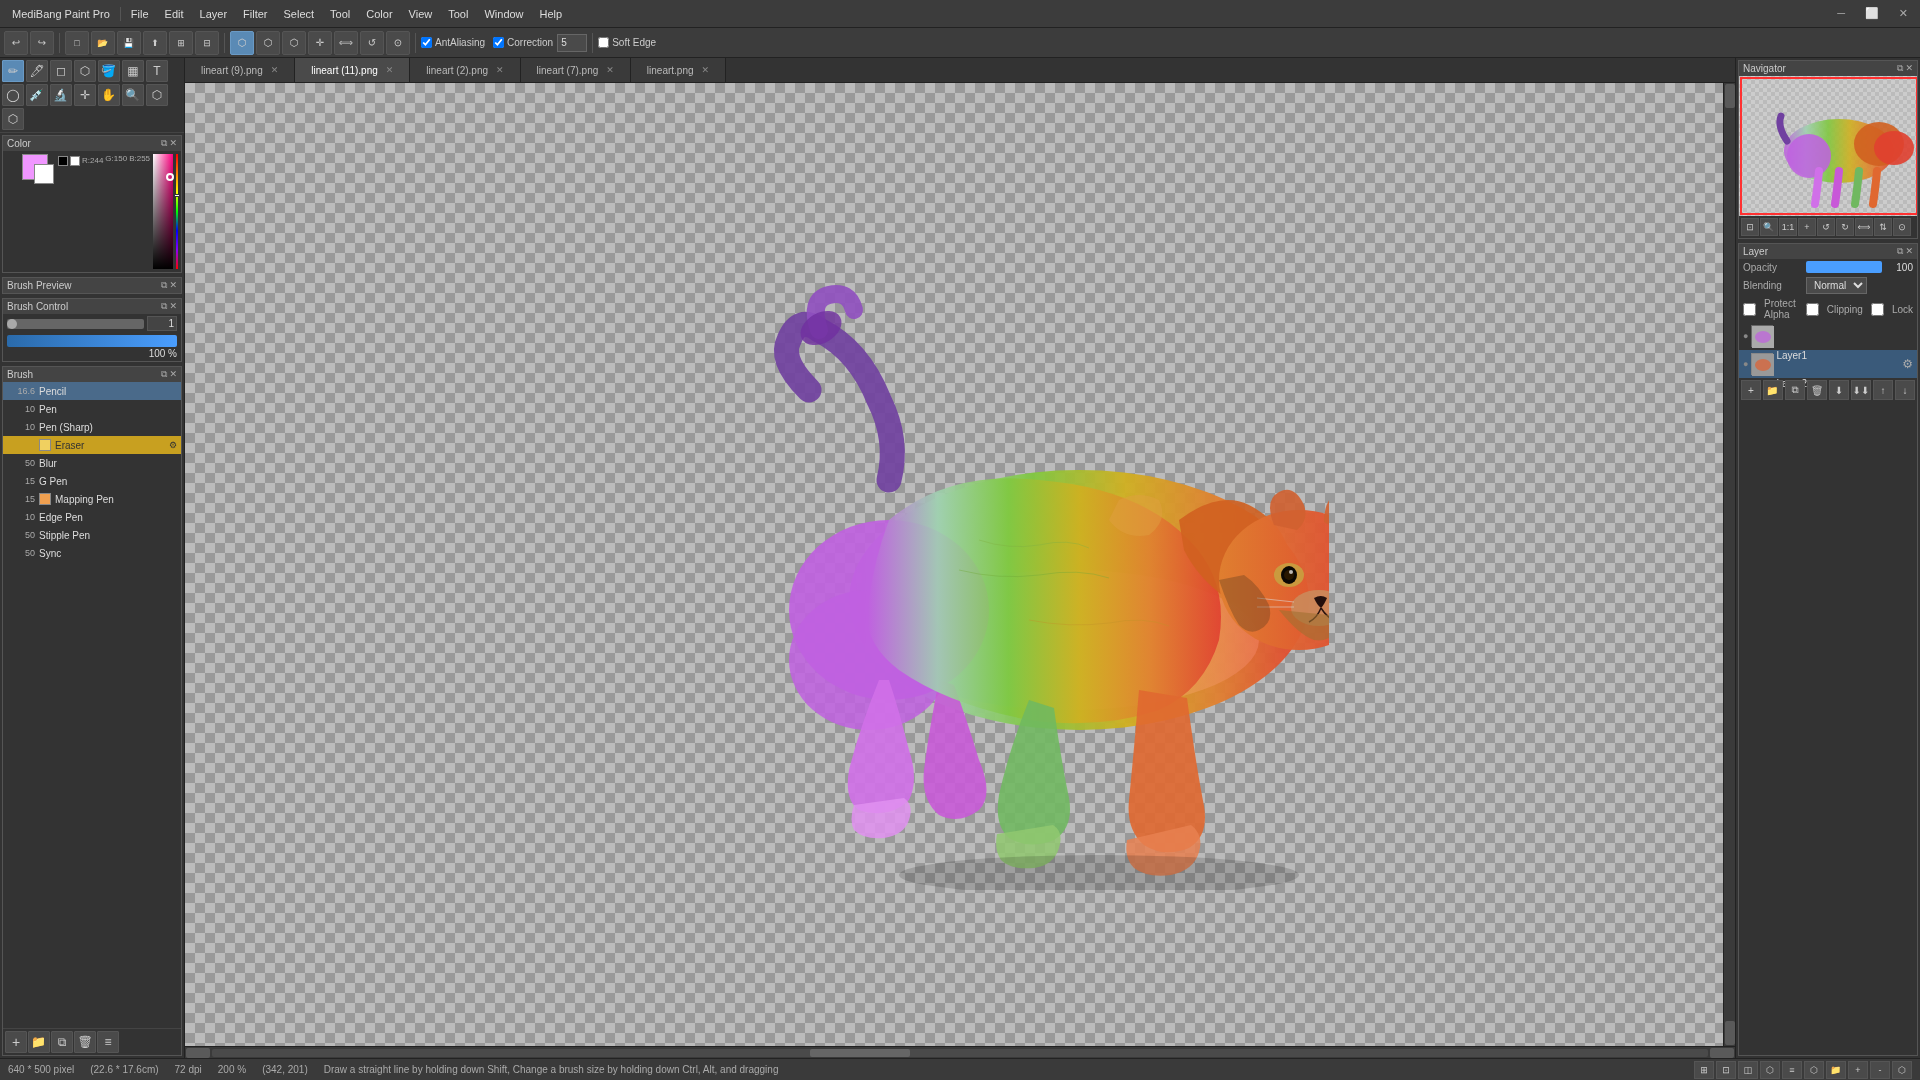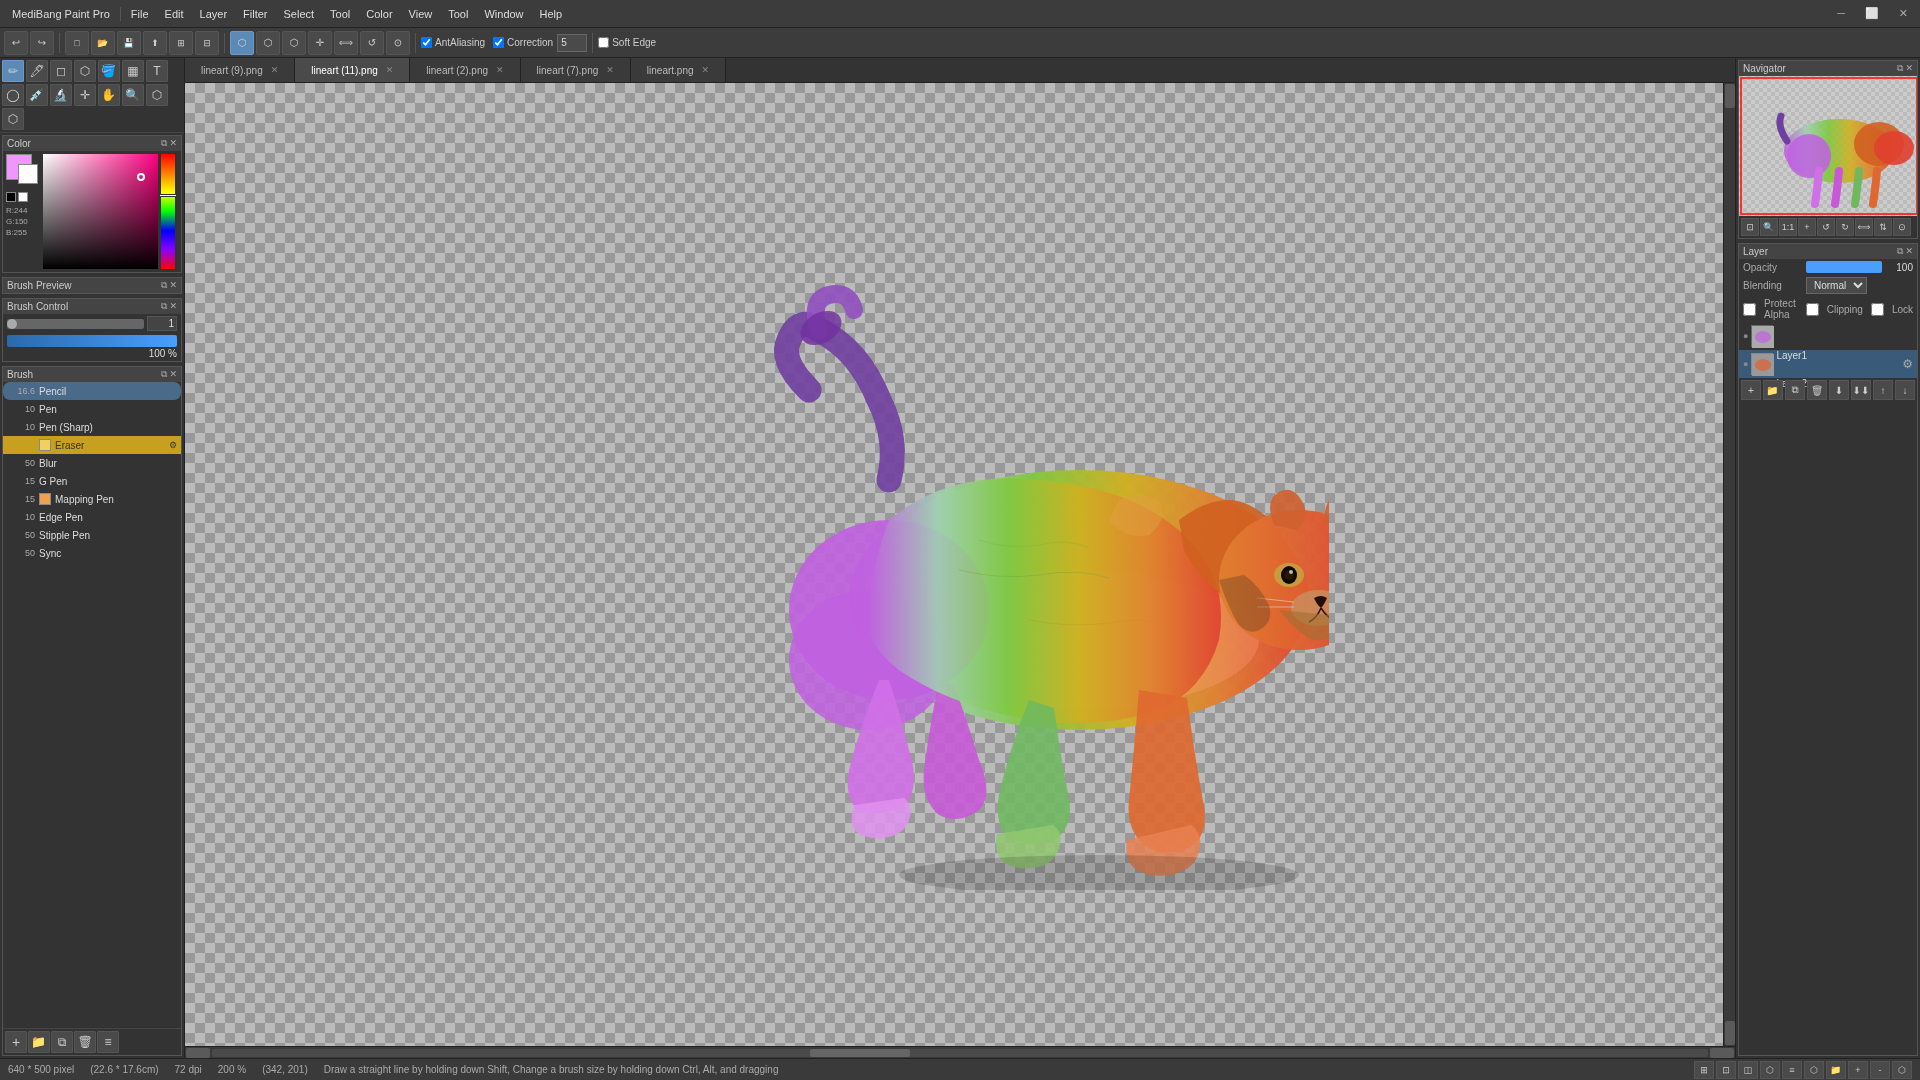--- a/index.html
+++ b/index.html
@@ -38,21 +38,21 @@
     .brush-control-section { border: 1px solid #555; margin: 2px; }
     .brush-slider-row { display: flex; align-items: center; gap: 3px; padding: 2px 4px; }
     .brush-slider { flex: 1; height: 12px; appearance: none; background: #666; border-radius: 2px; }
     .brush-slider::-webkit-slider-thumb { appearance: none; width: 10px; height: 10px; background: #aaa; border-radius: 50%; }
     .brush-value { width: 30px; text-align: right; font-size: 10px; color: #ddd; border: 1px solid #555; background: #444; padding: 1px 2px; }
 
     
     .brush-section { border: 1px solid #555; margin: 2px; flex: 1; overflow: hidden; display: flex; flex-direction: column; }
     .brush-list { overflow-y: auto; flex: 1; }
     .brush-item { display: flex; align-items: center; padding: 1px 4px; cursor: pointer; gap: 4px; height: 18px; }
-    .brush-item.active { background: #4a6a8a; border-radius: 7px; }
+    .brush-item.active { background: #4a6a8a; }
     .brush-item.selected { background: #5a7a9a; }
     .brush-num { width: 28px; font-size: 9px; color: #aaa; text-align: right; }
     .brush-name { font-size: 10px; color: #ddd; }
     .brush-gear { color: #aaa; font-size: 9px; margin-left: auto; }
 
     
     .bottom-tools { display: flex; gap: 1px; padding: 2px; border-top: 1px solid #444; }
 
     
     .center-area { flex: 1; display: flex; flex-direction: column; overflow: hidden; }
@@ -180,21 +180,21 @@
     <div class="color-section">
       <div class="section-header">
         <span>Color</span>
         <div class="section-header-icons">
           <span class="small-icon">⧉</span>
           <span class="small-icon">✕</span>
         </div>
       </div>
       <div style="display:flex;gap:3px;padding:3px;align-items:flex-start;">
 
-        <div style="display:flex;flex-direction:column;gap:2px;">
+        <div style="display:flex;flex-direction:row;gap:2px;margin-left:16px;">
           <div style="position:relative;width:34px;height:34px;">
             <div style="width:26px;height:26px;background:#f096ff;border:1px solid #888;position:absolute;top:0;left:0;cursor:pointer;"></div>
             <div style="width:20px;height:20px;background:#ffffff;border:1px solid #888;position:absolute;top:10px;left:12px;cursor:pointer;"></div>
           </div>
           <div style="display:flex;gap:2px;margin-top:2px;">
             <div style="width:10px;height:10px;background:#000;border:1px solid #888;"></div>
             <div style="width:10px;height:10px;background:#fff;border:1px solid #888;"></div>
           </div>
           <div style="font-size:8px;color:#aaa;margin-top:2px;">R:244</div>
           <div style="font-size:8px;color:#aaa;">G:150</div>

